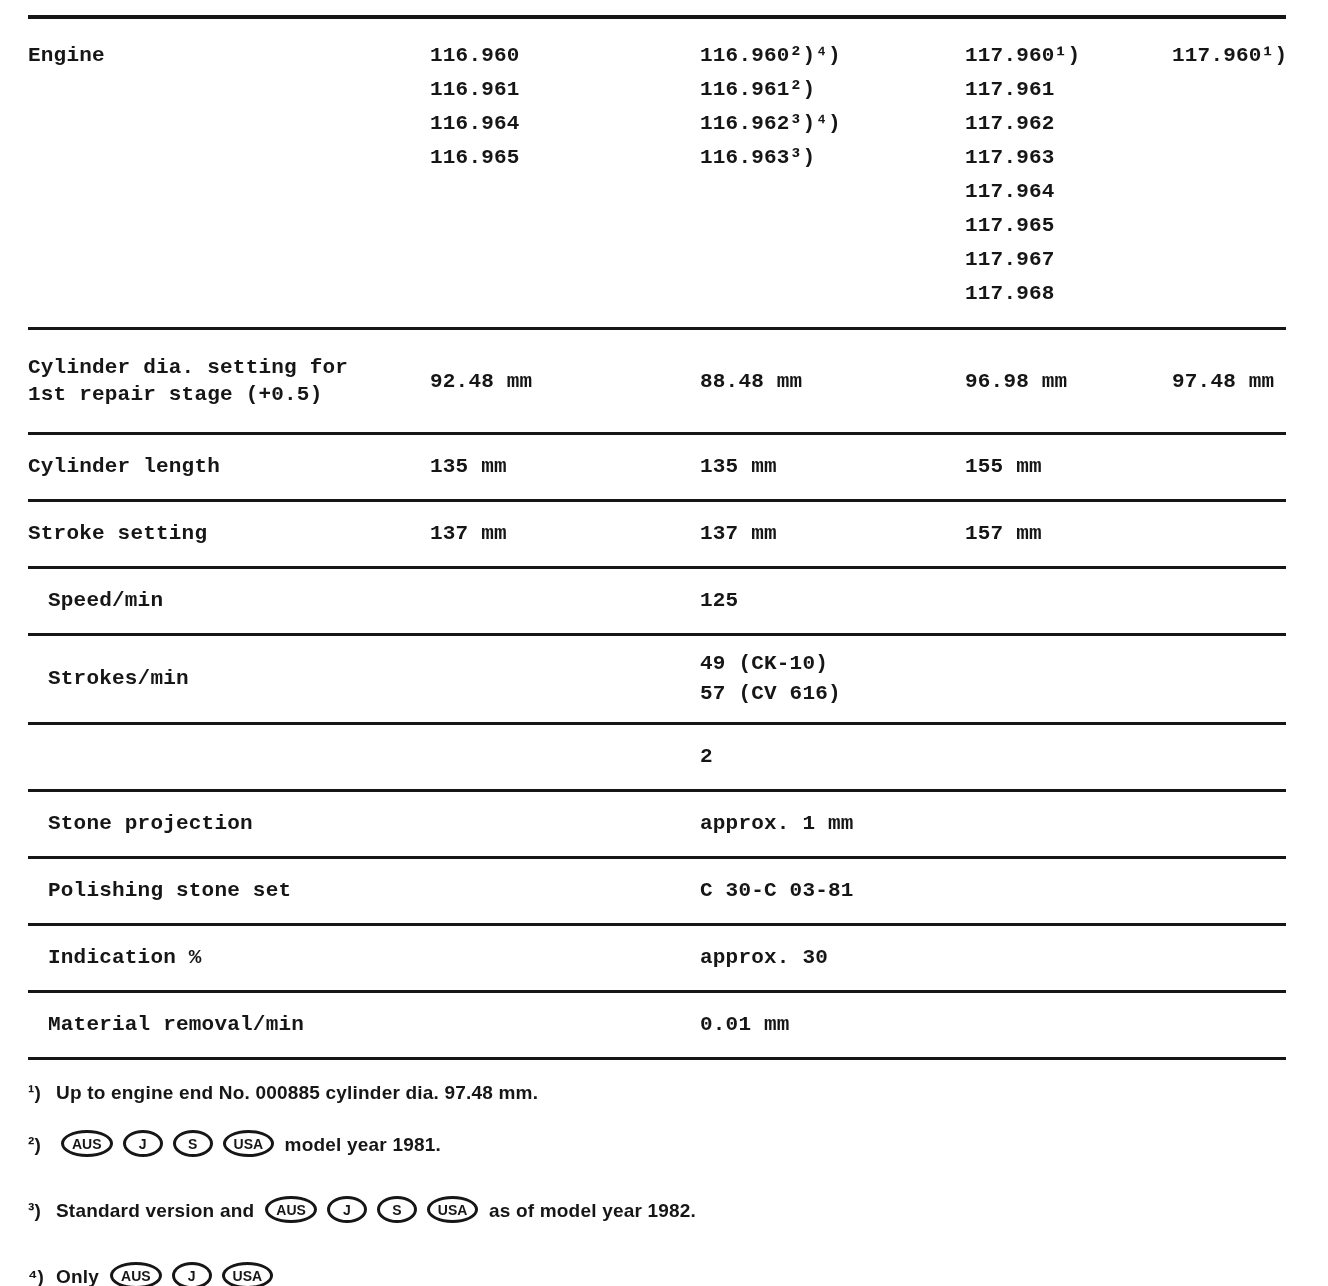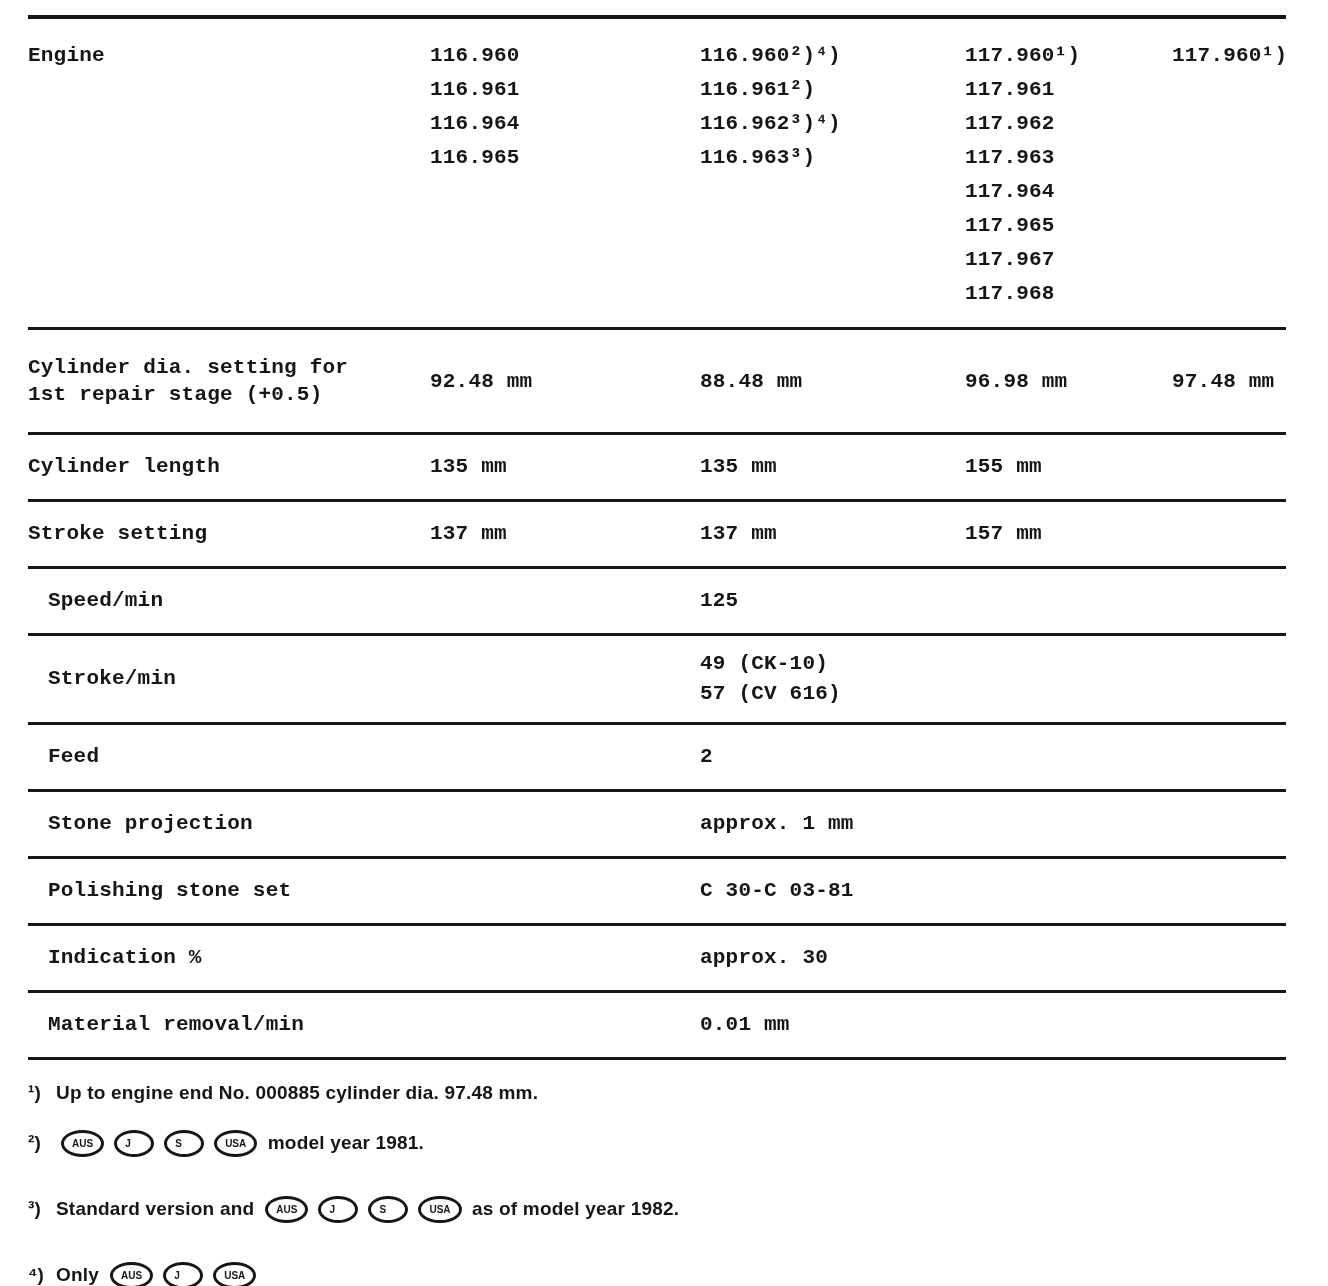--- a/index.html
+++ b/index.html
@@ -52,22 +52,23 @@
   .fn-marker { display: inline-block; min-width: 28px; }
   .fn-text { margin-right: 6px; margin-top: 42px; }
   .fn-text:empty, .fn-pre:empty { display: none; }
   .badge {
     display: inline-block;
     border: 3px solid var(--ink, #161616);
     border-radius: 50%;
     min-width: 40px;
     padding: 1px 8px 0 8px;
     margin: 16px 5px;
-    font-size: 10px;
+    font-size: 14px;
     line-height: 20px;
+    text-align: center;
     vertical-align: 2px;
     letter-spacing: 0;
   }
 </style>
 </head>
 <body>
 
 <div class="page">
 
   <div class="spec-table">
@@ -117,27 +118,26 @@
       <div class="cell value">157 mm</div>
       <div class="cell value"></div>
     </div>
 
     <div class="row r-single">
       <div class="cell label">Speed/min</div>
       <div class="cell value">125</div>
     </div>
 
     <div class="row r-single r-twoline">
-      <div class="cell label">Stroke/min</div>
+      <div class="cell label">Strokes/min</div>
       <div class="cell value">49 (CK-10)
 57 (CV 616)</div>
     </div>
 
     <div class="row r-single">
-      <div class="cell label">Feed</div>
       <div class="cell value">2</div>
     </div>
 
     <div class="row r-single">
       <div class="cell label">Stone projection</div>
       <div class="cell value">approx. 1 mm</div>
     </div>
 
     <div class="row r-single">
       <div class="cell label">Polishing stone set</div>

